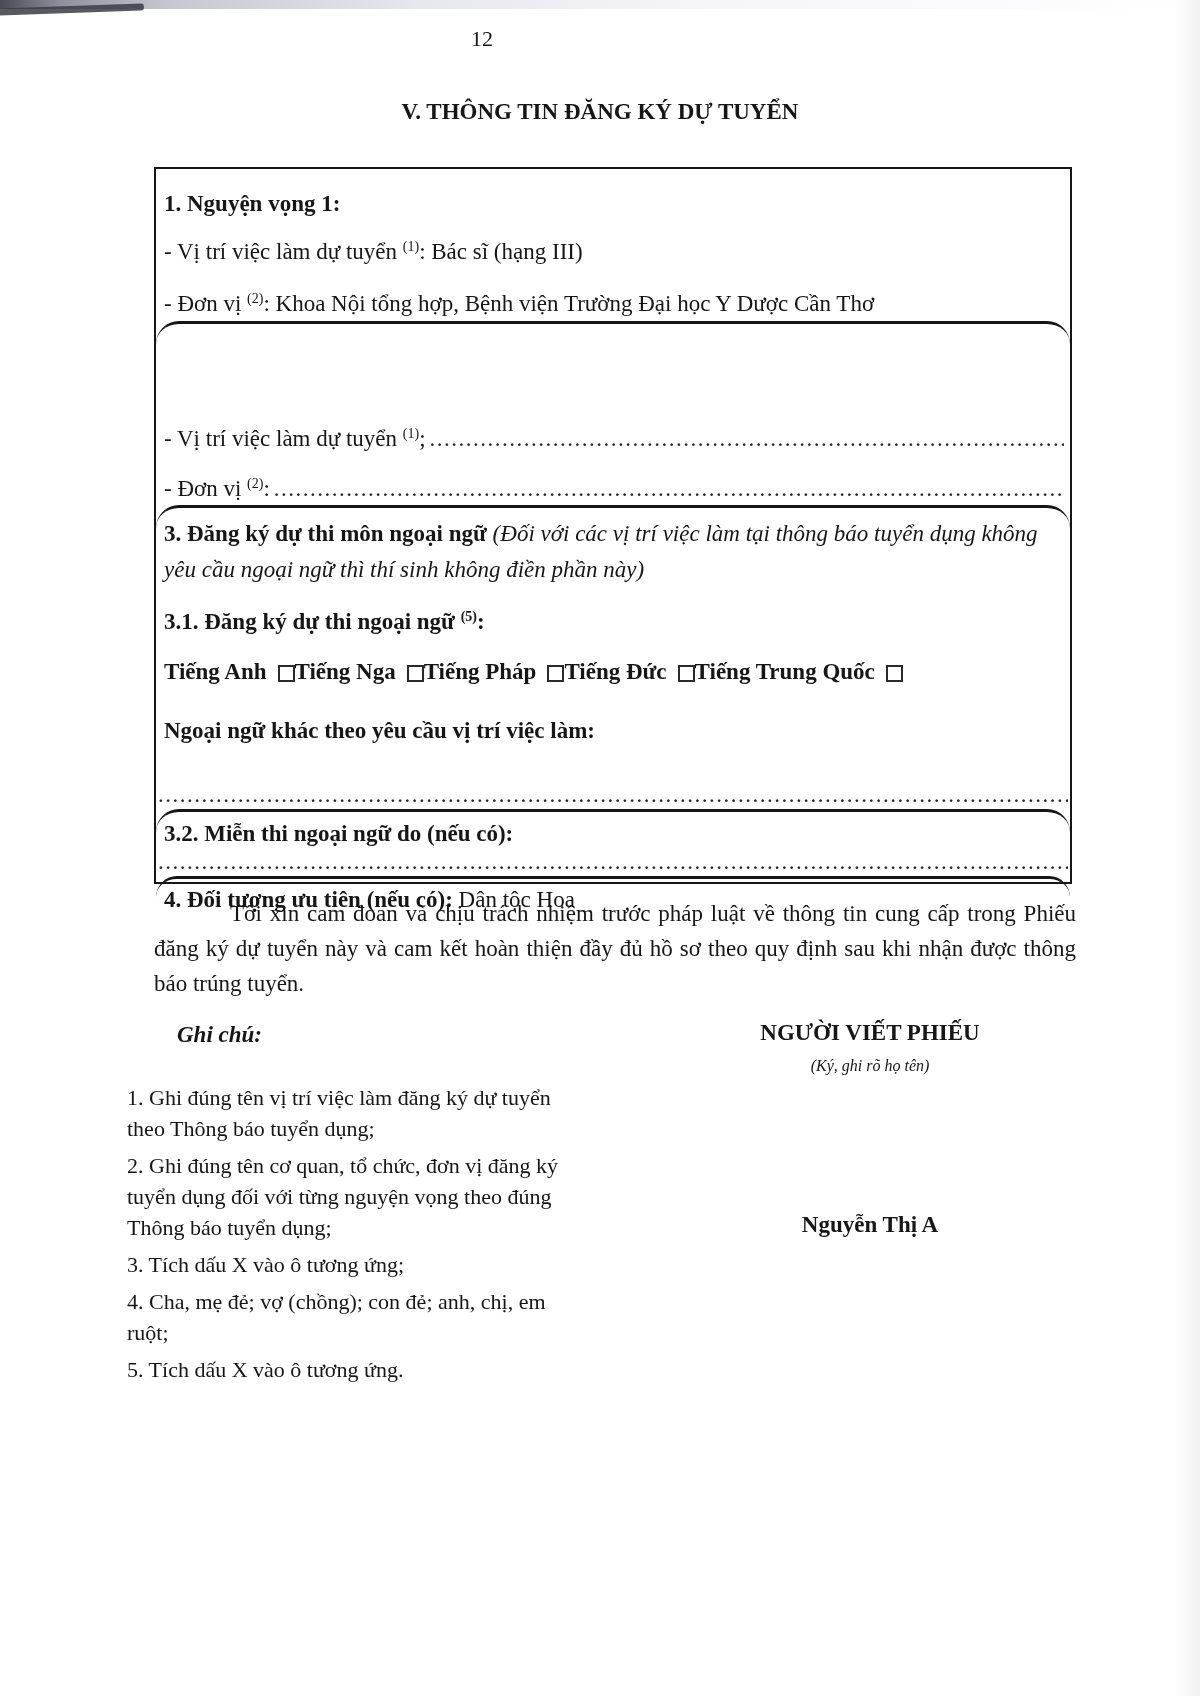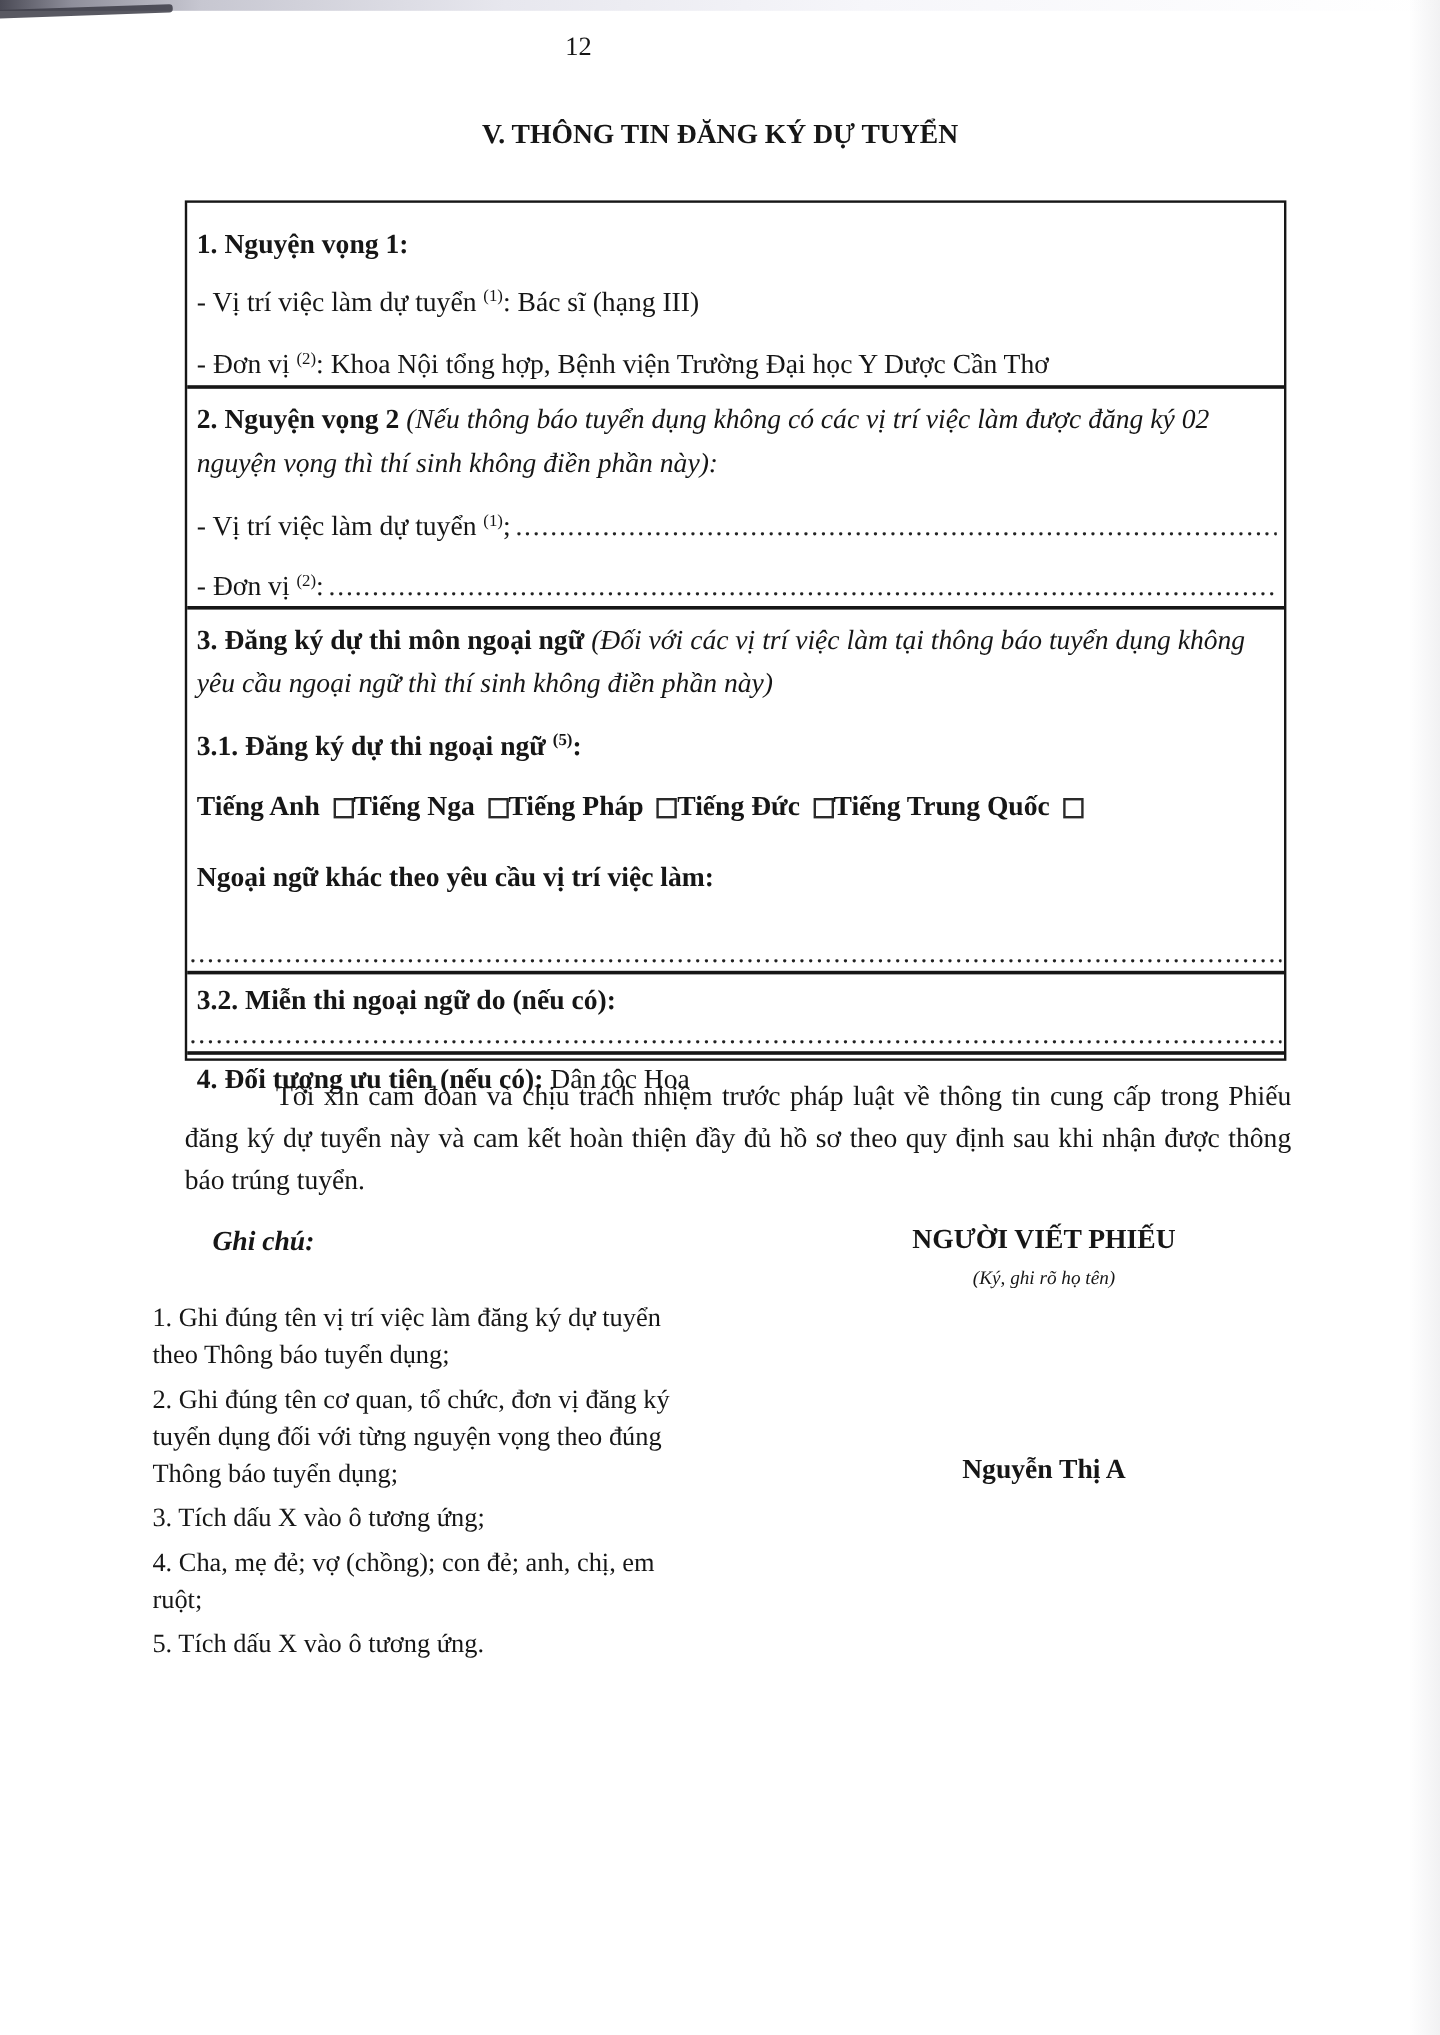--- a/index.html
+++ b/index.html
@@ -22,21 +22,21 @@
     position:absolute;top:0;right:0;width:26px;height:1696px;
     background:linear-gradient(to right,rgba(120,120,135,0) 0%,rgba(120,120,135,.10) 100%);
   }
   .page-num{position:absolute;top:26px;left:0;width:964px;text-align:center;font-size:22px;font-family:Liberation Serif, serif;}
   .doc-title{position:absolute;top:99px;left:0;width:1200px;text-align:center;font-weight:bold;font-size:23px;}
 
   .form-box{
     position:absolute;left:154px;top:167px;width:918px;height:717px;
     border:2.5px solid #161616;box-sizing:border-box;
   }
-  .row{position:relative;box-sizing:border-box;}
+  .row{position:relative;box-sizing:border-box;border-radius:23px;}
   .row + .row{border-top:3px solid #161616;}
   .r1{height:152px;}
   .r2{height:184px;}
   .r3{height:304px;}
   .r4{height:67px;}
   .r5{height:42px;}
   .line{position:absolute;left:8px;right:6px;white-space:nowrap;}
   .wrapline{position:absolute;left:8px;right:10px;white-space:normal;line-height:36px;}
   .bold{font-weight:bold;}
   .ital{font-style:italic;}
@@ -74,21 +74,20 @@
 
 <div class="form-box">
 
   <div class="row r1">
     <div class="line bold" style="top:22px;">1. Nguyện vọng 1:</div>
     <div class="line" style="top:70px;"><span>- Vị trí việc làm dự tuyển </span><sup class="fnote">(1)</sup><span>: </span><span>Bác sĩ (hạng III)</span></div>
     <div class="line" style="top:122px;"><span>- Đơn vị </span><sup class="fnote">(2)</sup><span>: </span><span>Khoa Nội tổng hợp, Bệnh viện Trường Đại học Y Dược Cần Thơ</span></div>
   </div>
 
   <div class="row r2">
-    <div class="wrapline" style="top:8px;"><span class="bold">2. Nguyện vọng 2 </span><span class="ital">(Nếu thông báo tuyển dụng không có các vị trí việc làm được đăng ký 02 nguyện vọng thì thí sinh không điền phần này):</span></div>
     <div class="line dotline" style="top:102px;">
         <span style="white-space:nowrap;"><span>- Vị trí việc làm dự tuyển </span><sup class="fnote">(1)</sup><span>; </span></span>
         <span class="dots">................................................................................................................................................................................</span>
       </div>
     <div class="line dotline" style="top:152px;">
         <span style="white-space:nowrap;"><span>- Đơn vị </span><sup class="fnote">(2)</sup><span>: </span></span>
         <span class="dots">................................................................................................................................................................................</span>
       </div>
   </div>
 

